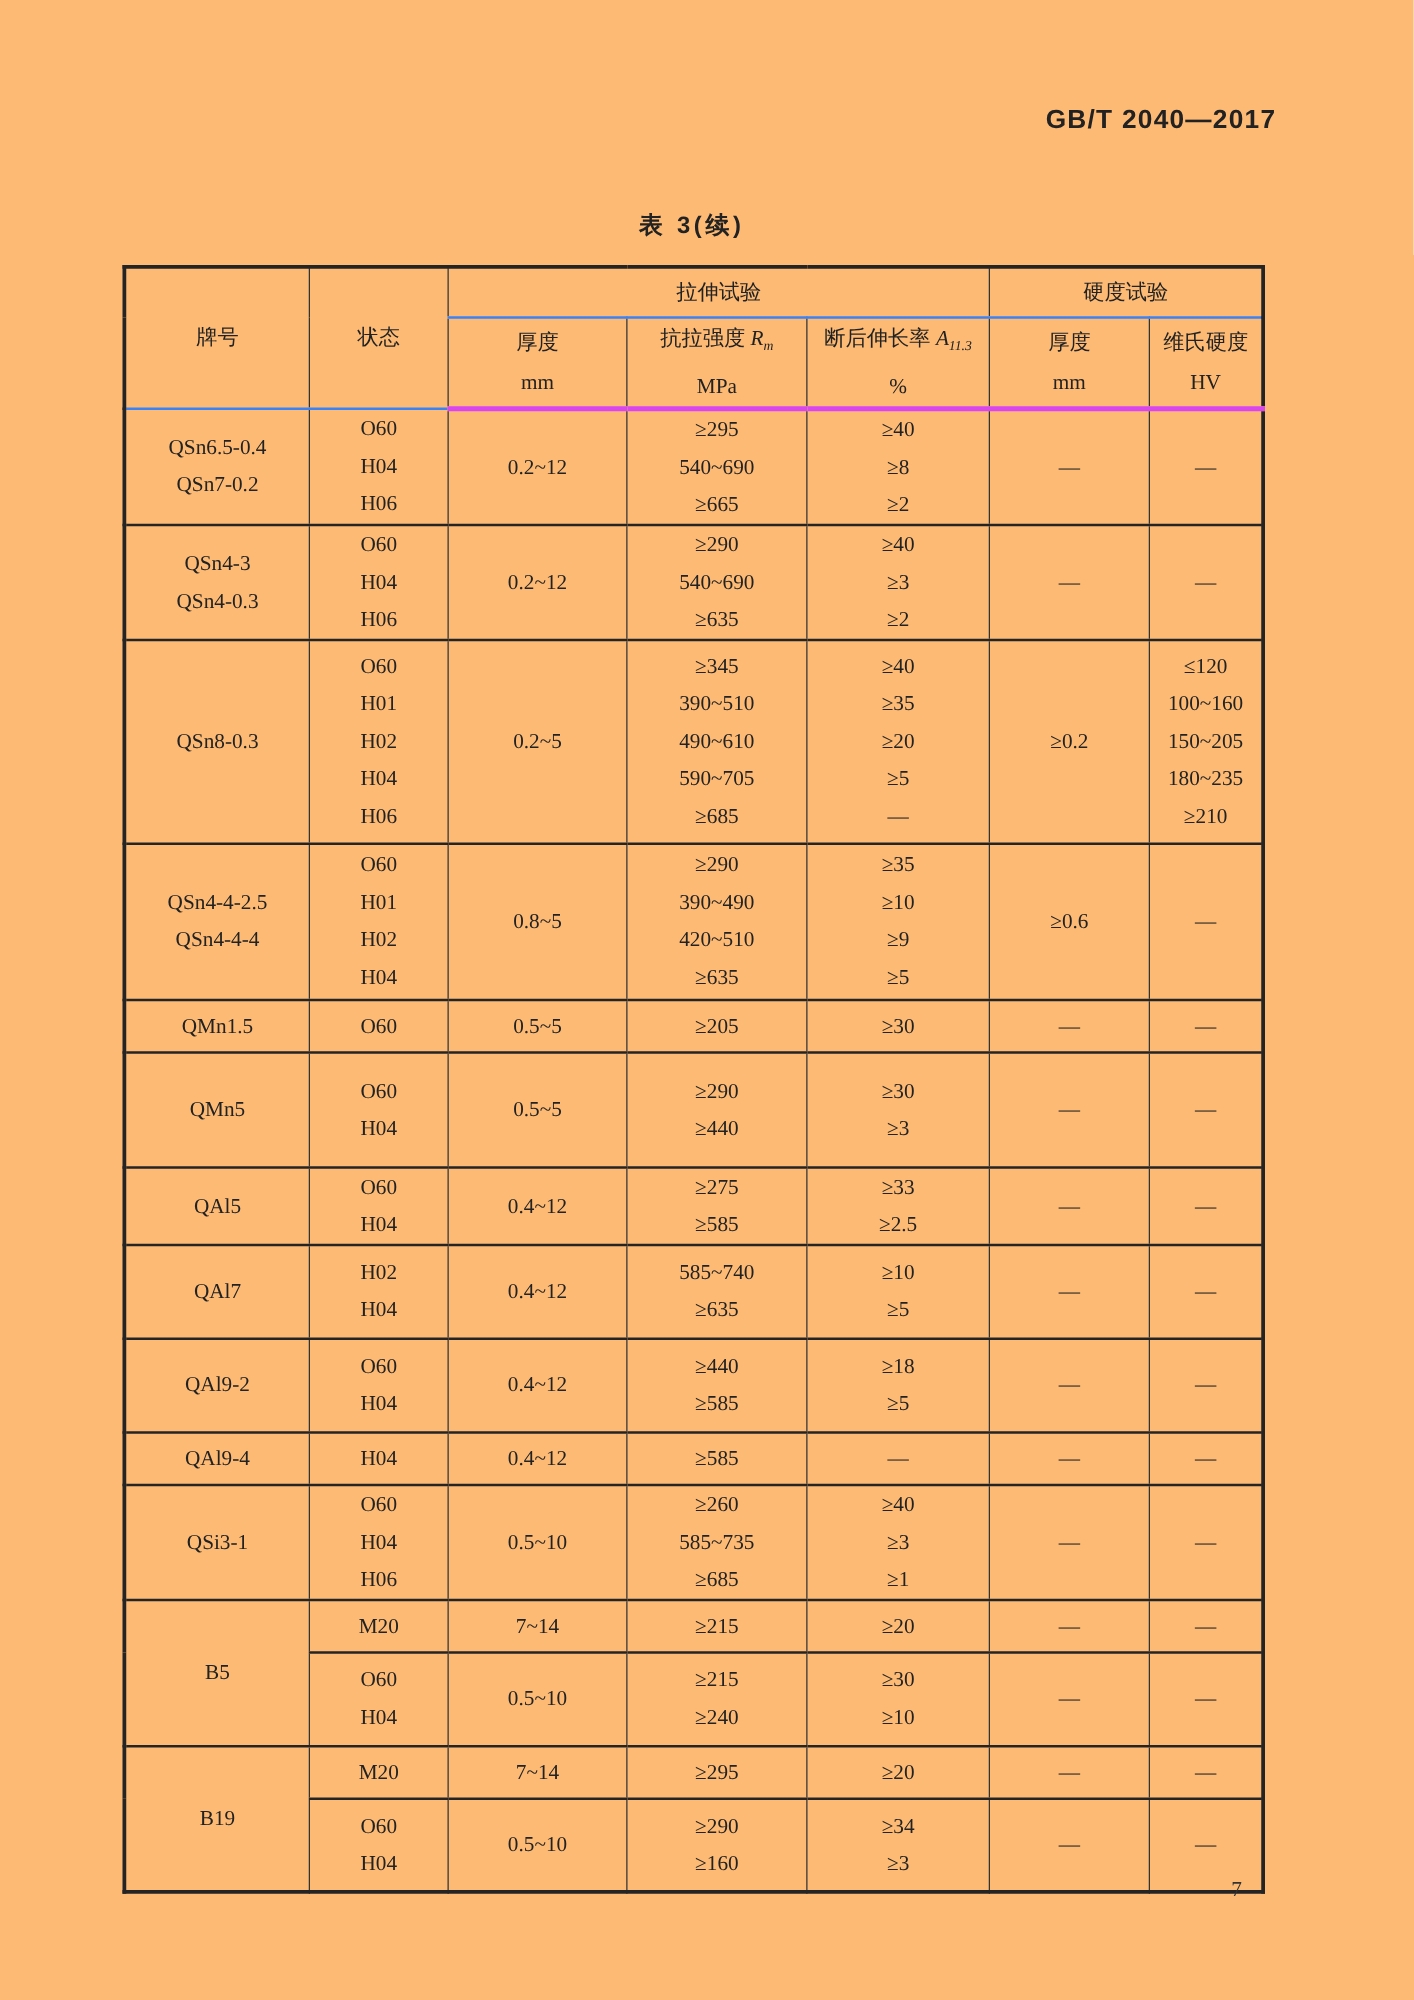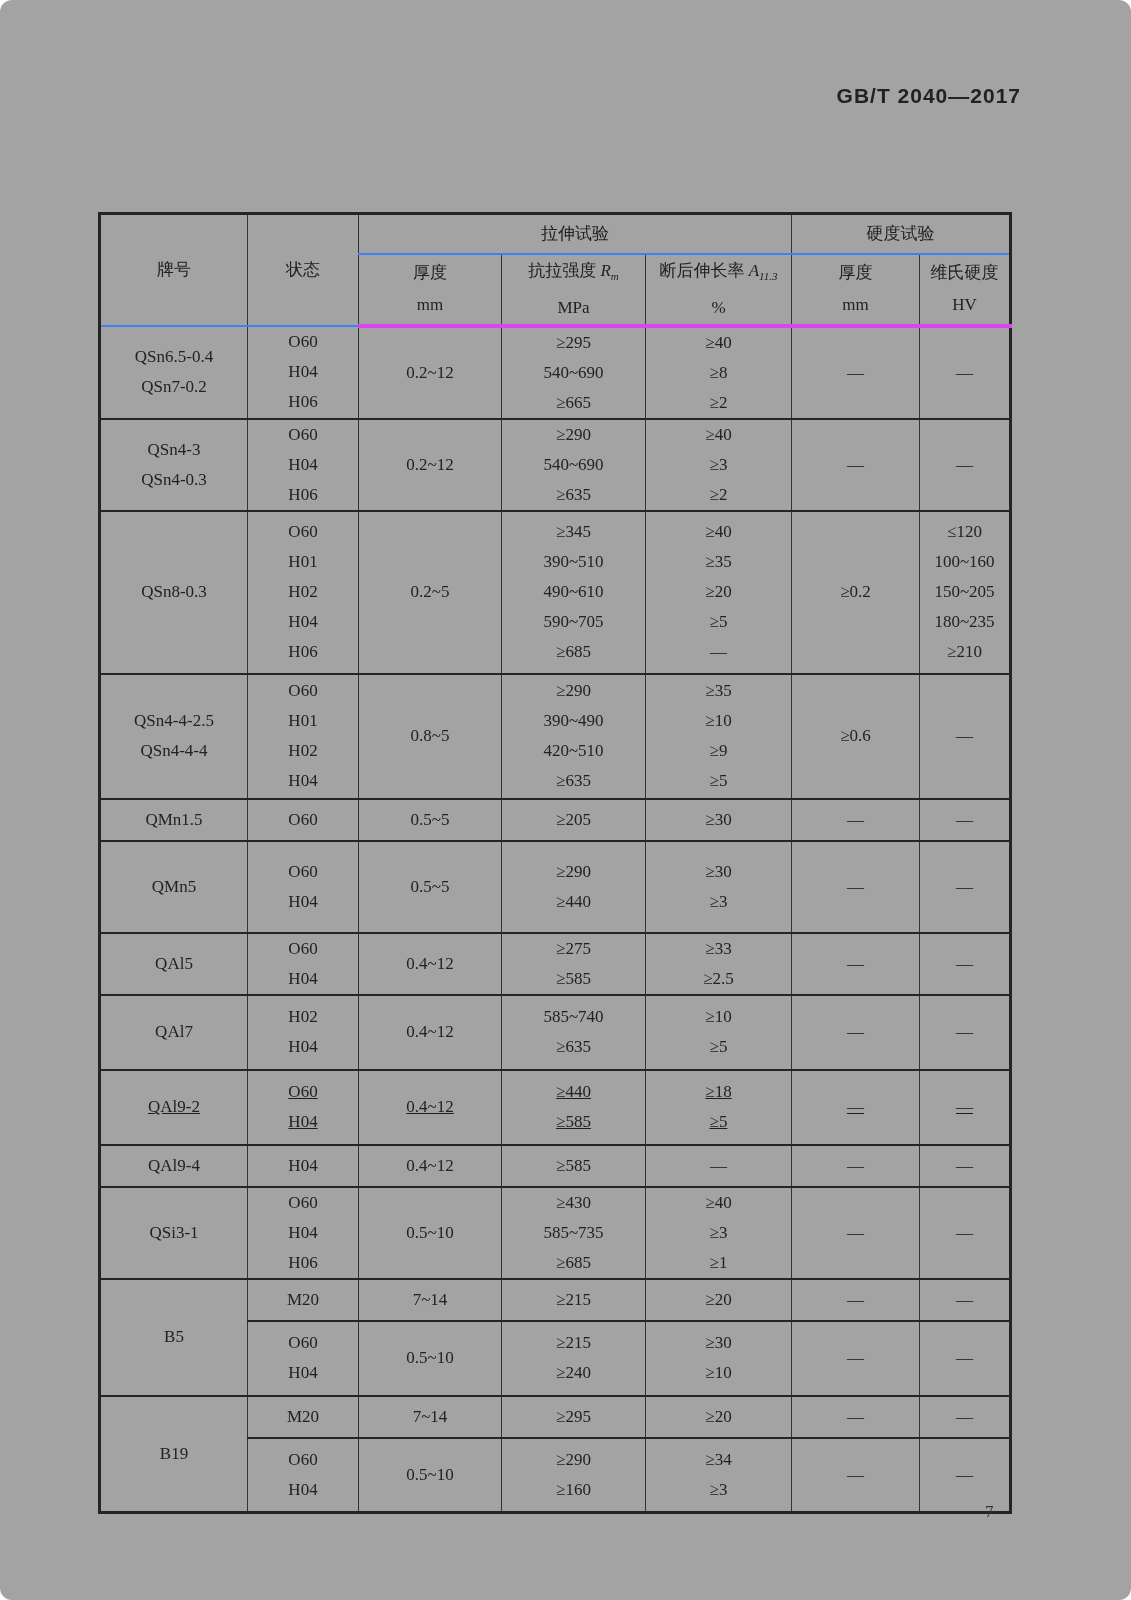--- a/index.html
+++ b/index.html
@@ -1,25 +1,24 @@
 <!DOCTYPE html>
 <html><head>
 <meta charset="utf-8">
 <style>
   * { box-sizing: border-box; margin: 0; padding: 0; }
   html, body { background: #ffffff; }
   .page {
     position: relative;
     width: 1131px;
     height: 1600px;
-    background: #a3a3a3;
+    background: #fdba74;
     font-family: "Liberation Serif", "DejaVu Serif", serif;
     color: #1f1f1f;
     overflow: hidden;
-    border-radius: 12px;
   }
   .doc-number {
     position: absolute;
     top: 84px;
     right: 110px;
     font-family: "Liberation Sans", "DejaVu Sans", sans-serif;
     font-weight: bold;
     font-size: 21px;
     letter-spacing: 1px;
     color: #222;
@@ -77,20 +76,21 @@
     color: #333;
   }
 </style>
 </head>
 <body>
 
 <div class="page">
 
   <div class="doc-number">GB/T 2040—2017</div>
 
+  <div class="table-title">表 3(续)</div>
 
   <table class="props">
     <colgroup>
       <col style="width:148px">
       <col style="width:111px">
       <col style="width:143px">
       <col style="width:144px">
       <col style="width:146px">
       <col style="width:128px">
       <col style="width:91px">
@@ -360,21 +360,21 @@
             <div class="ln">≥10</div>
             <div class="ln">≥5</div>
           </td>
           <td>
             <div class="ln">—</div>
           </td>
           <td>
             <div class="ln">—</div>
           </td>
         </tr>
-        <tr class="row-start" style="height: 75px; text-decoration: underline;">
+        <tr class="row-start" style="height: 75px;">
           <td rowspan="1">
             <div class="ln">QAl9-2</div>
           </td>
           <td>
             <div class="ln">O60</div>
             <div class="ln">H04</div>
           </td>
           <td>
             <div class="ln">0.4~12</div>
           </td>
@@ -422,21 +422,21 @@
           </td>
           <td>
             <div class="ln">O60</div>
             <div class="ln">H04</div>
             <div class="ln">H06</div>
           </td>
           <td>
             <div class="ln">0.5~10</div>
           </td>
           <td>
-            <div class="ln">≥430</div>
+            <div class="ln">≥260</div>
             <div class="ln">585~735</div>
             <div class="ln">≥685</div>
           </td>
           <td>
             <div class="ln">≥40</div>
             <div class="ln">≥3</div>
             <div class="ln">≥1</div>
           </td>
           <td>
             <div class="ln">—</div>

